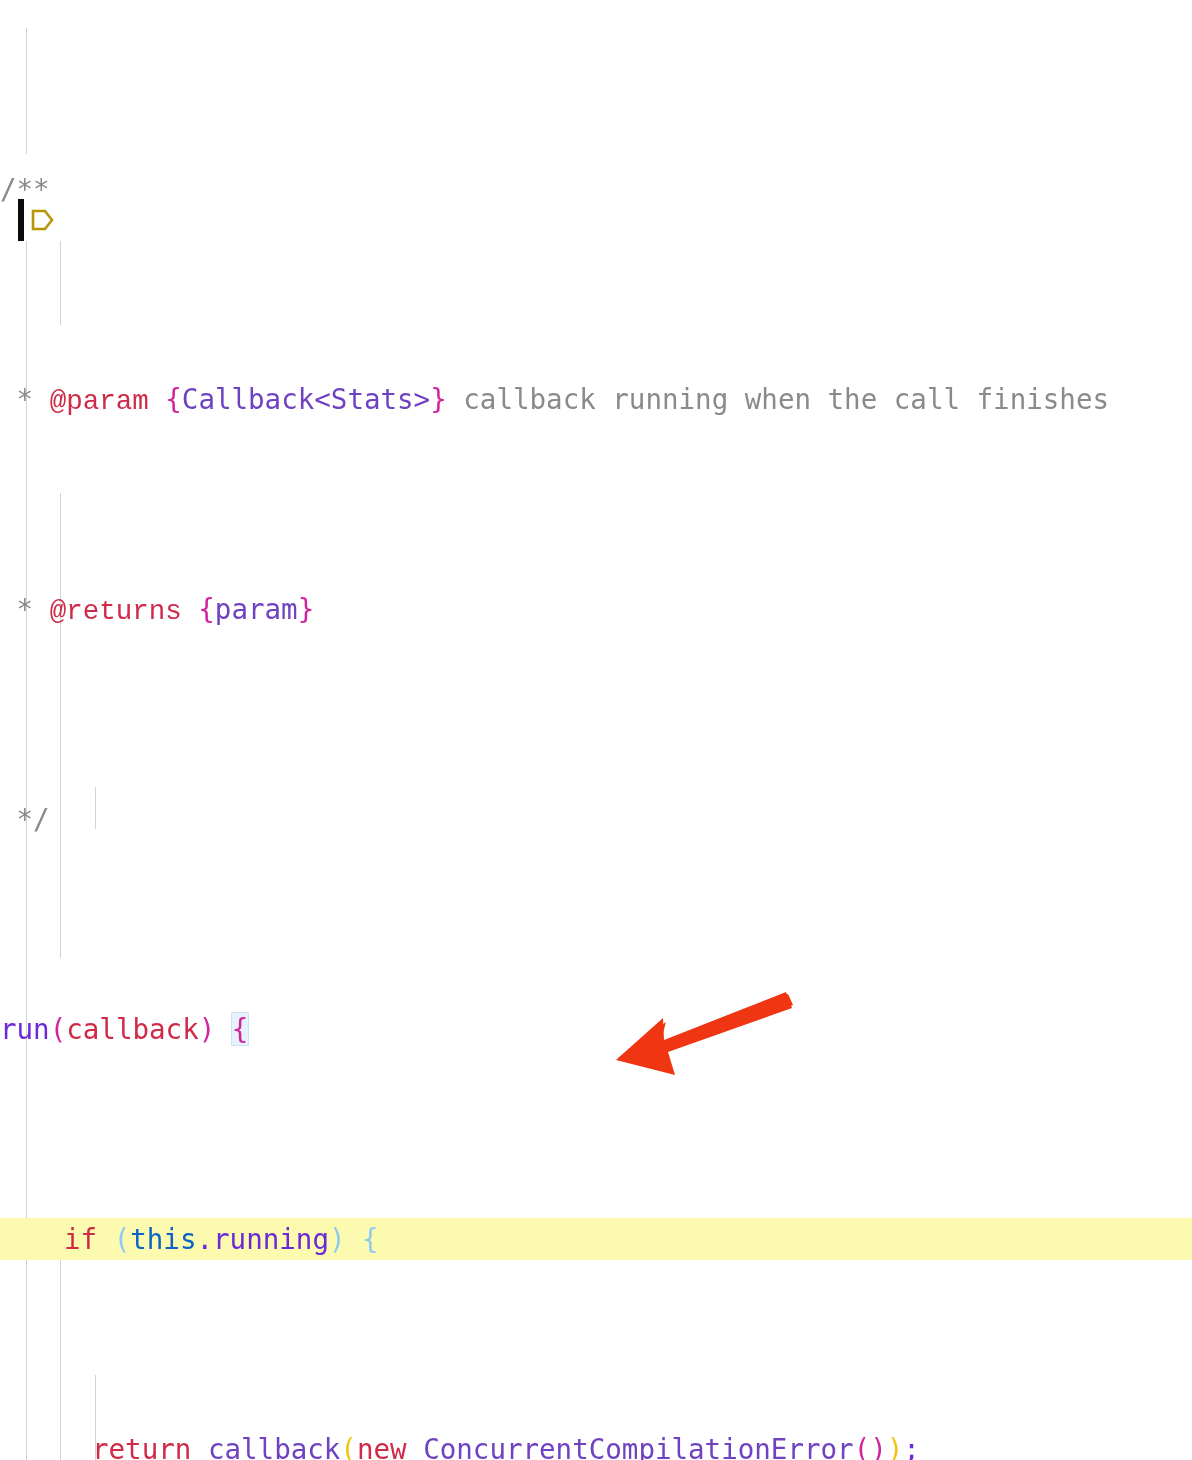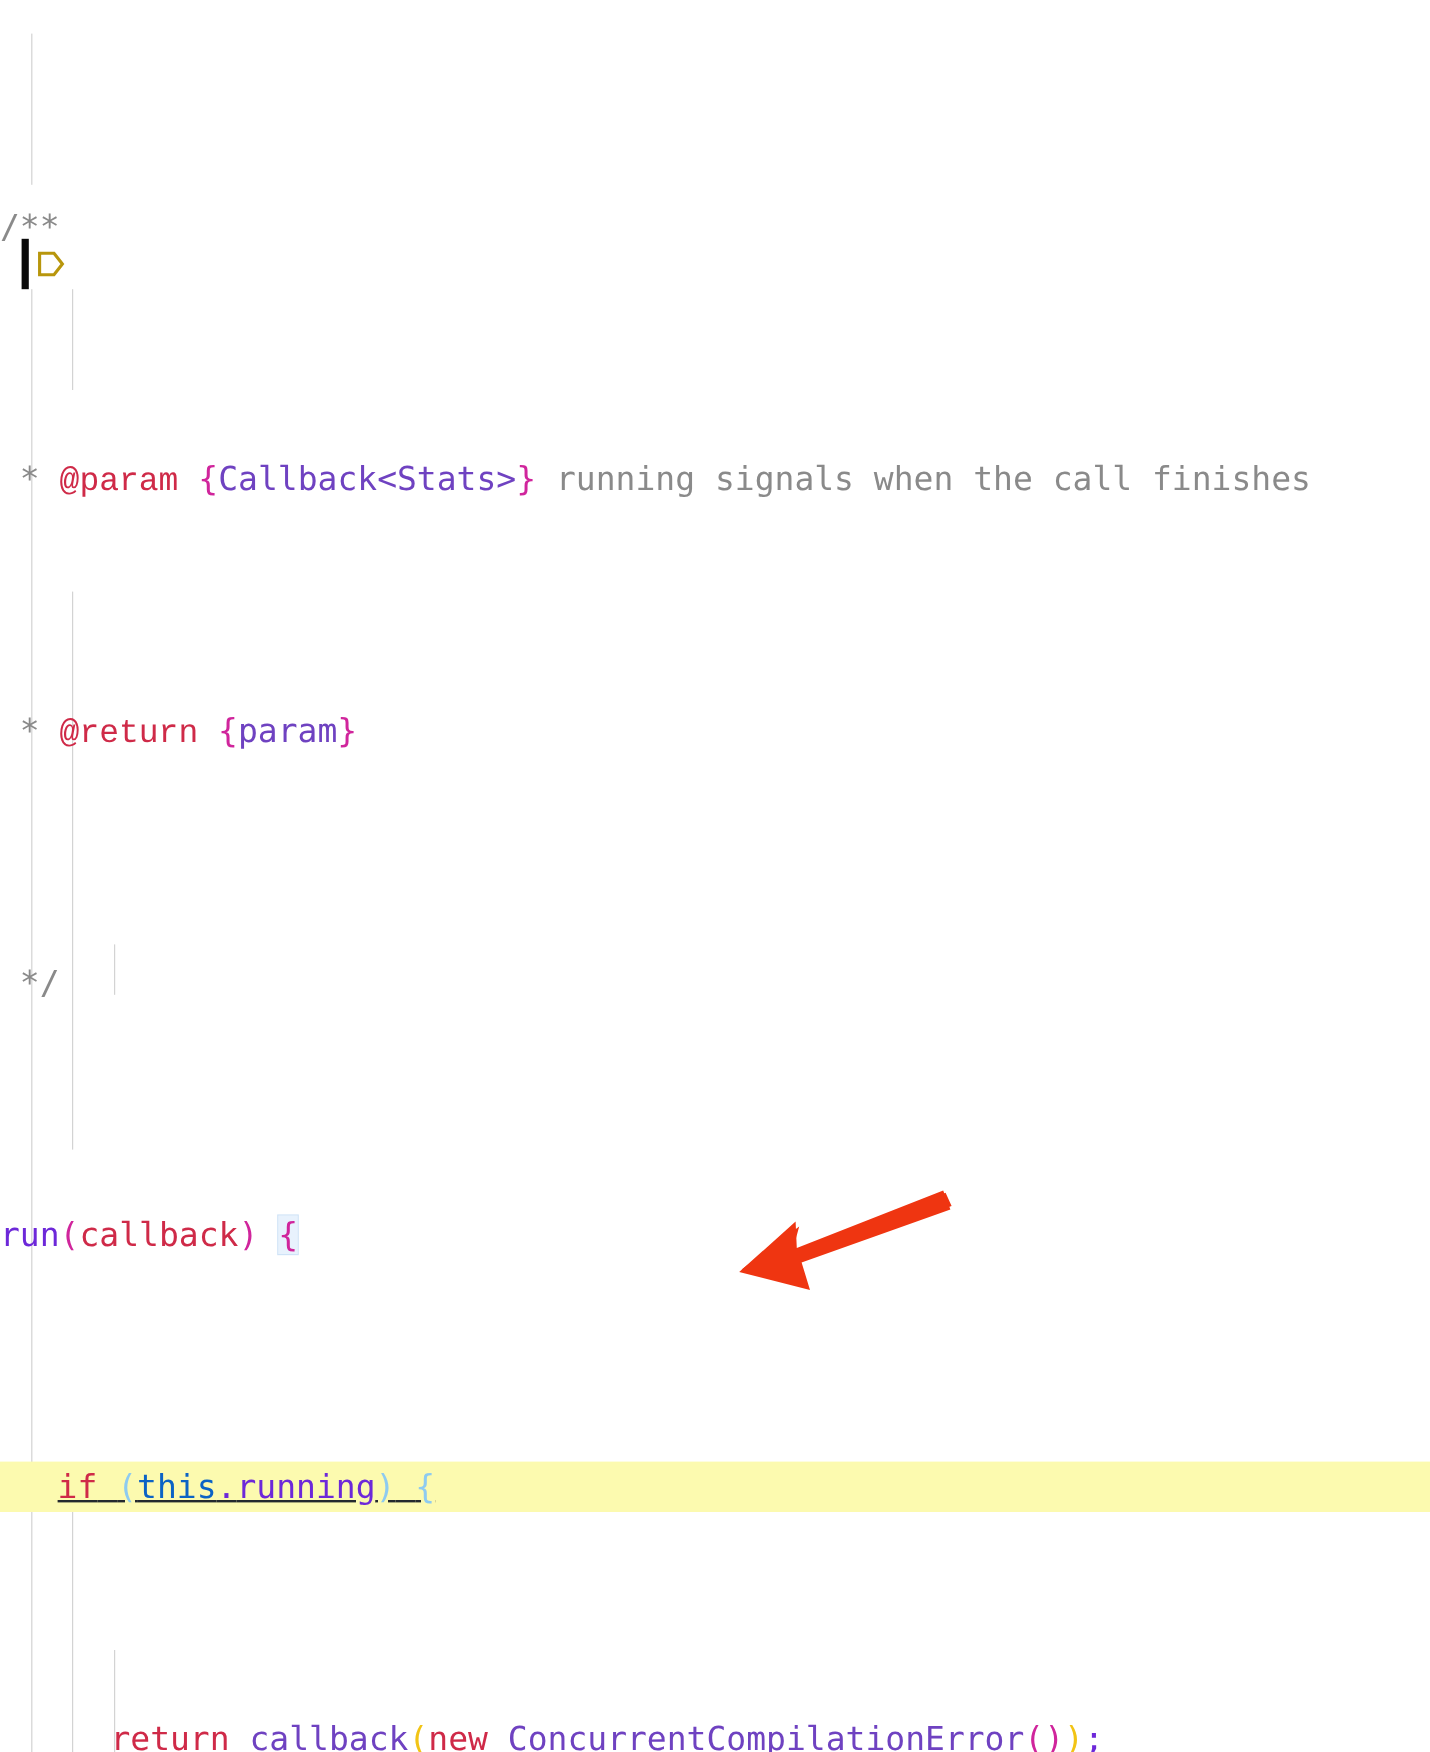--- a/index.html
+++ b/index.html
@@ -134,33 +134,33 @@
       <path d="M186 12 L64 60 L63 38 L16 80 L75 95 L68 72 L192 28 Z" fill="#ef3511"></path>
     </svg>
   </div>
 
   <div class="code">
 
     
     <div class="line nopad"><span class="t-com">/**</span></div>
 
     
-    <div class="line nopad"><span class="t-com"> * </span><span class="t-doctag">@param</span><span class="t-com"> </span><span class="t-brace-m">{</span><span class="t-type">Callback&lt;Stats&gt;</span><span class="t-brace-m">}</span><span class="t-com"> running signals when the call finishes</span></div>
-
-    
-    <div class="line nopad"><span class="t-com"> * </span><span class="t-doctag">@return</span><span class="t-com"> </span><span class="t-brace-m">{</span><span class="t-type">param</span><span class="t-brace-m">}</span></div>
+    <div class="line nopad"><span class="t-com"> * </span><span class="t-doctag">@param</span><span class="t-com"> </span><span class="t-brace-m">{</span><span class="t-type">Callback&lt;Stats&gt;</span><span class="t-brace-m">}</span><span class="t-com"> callback running when the call finishes</span></div>
+
+    
+    <div class="line nopad"><span class="t-com"> * </span><span class="t-doctag">@returns</span><span class="t-com"> </span><span class="t-brace-m">{</span><span class="t-type">param</span><span class="t-brace-m">}</span></div>
 
     
     <div class="line nopad"><span class="t-com"> */</span></div>
 
     
     <div class="line nopad"><span class="t-plain">run</span><span class="b1">(</span><span class="t-kw">callback</span><span class="b1">)</span><span> </span><span class="b1 bracket-match">{</span></div>
 
     
-    <div class="line hl" style="padding-left:48px;text-decoration:underline;"><span class="t-kw">if</span><span> </span><span class="b2">(</span><span class="t-this">this</span><span class="t-plain">.</span><span class="t-plain">running</span><span class="b2">)</span><span> </span><span class="b2">{</span></div>
+    <div class="line hl" style="padding-left:64px;"><span class="t-kw">if</span><span> </span><span class="b2">(</span><span class="t-this">this</span><span class="t-plain">.</span><span class="t-plain">running</span><span class="b2">)</span><span> </span><span class="b2">{</span></div>
 
     
     <div class="line" style="padding-left:92px;"><span class="t-kw">return</span><span> </span><span class="t-fn">callback</span><span class="b3">(</span><span class="t-kw">new</span><span> </span><span class="t-type">ConcurrentCompilationError</span><span class="b4">(</span><span class="b4">)</span><span class="b3">)</span><span class="t-plain">;</span></div>
 
     
     
 
     
     
 

